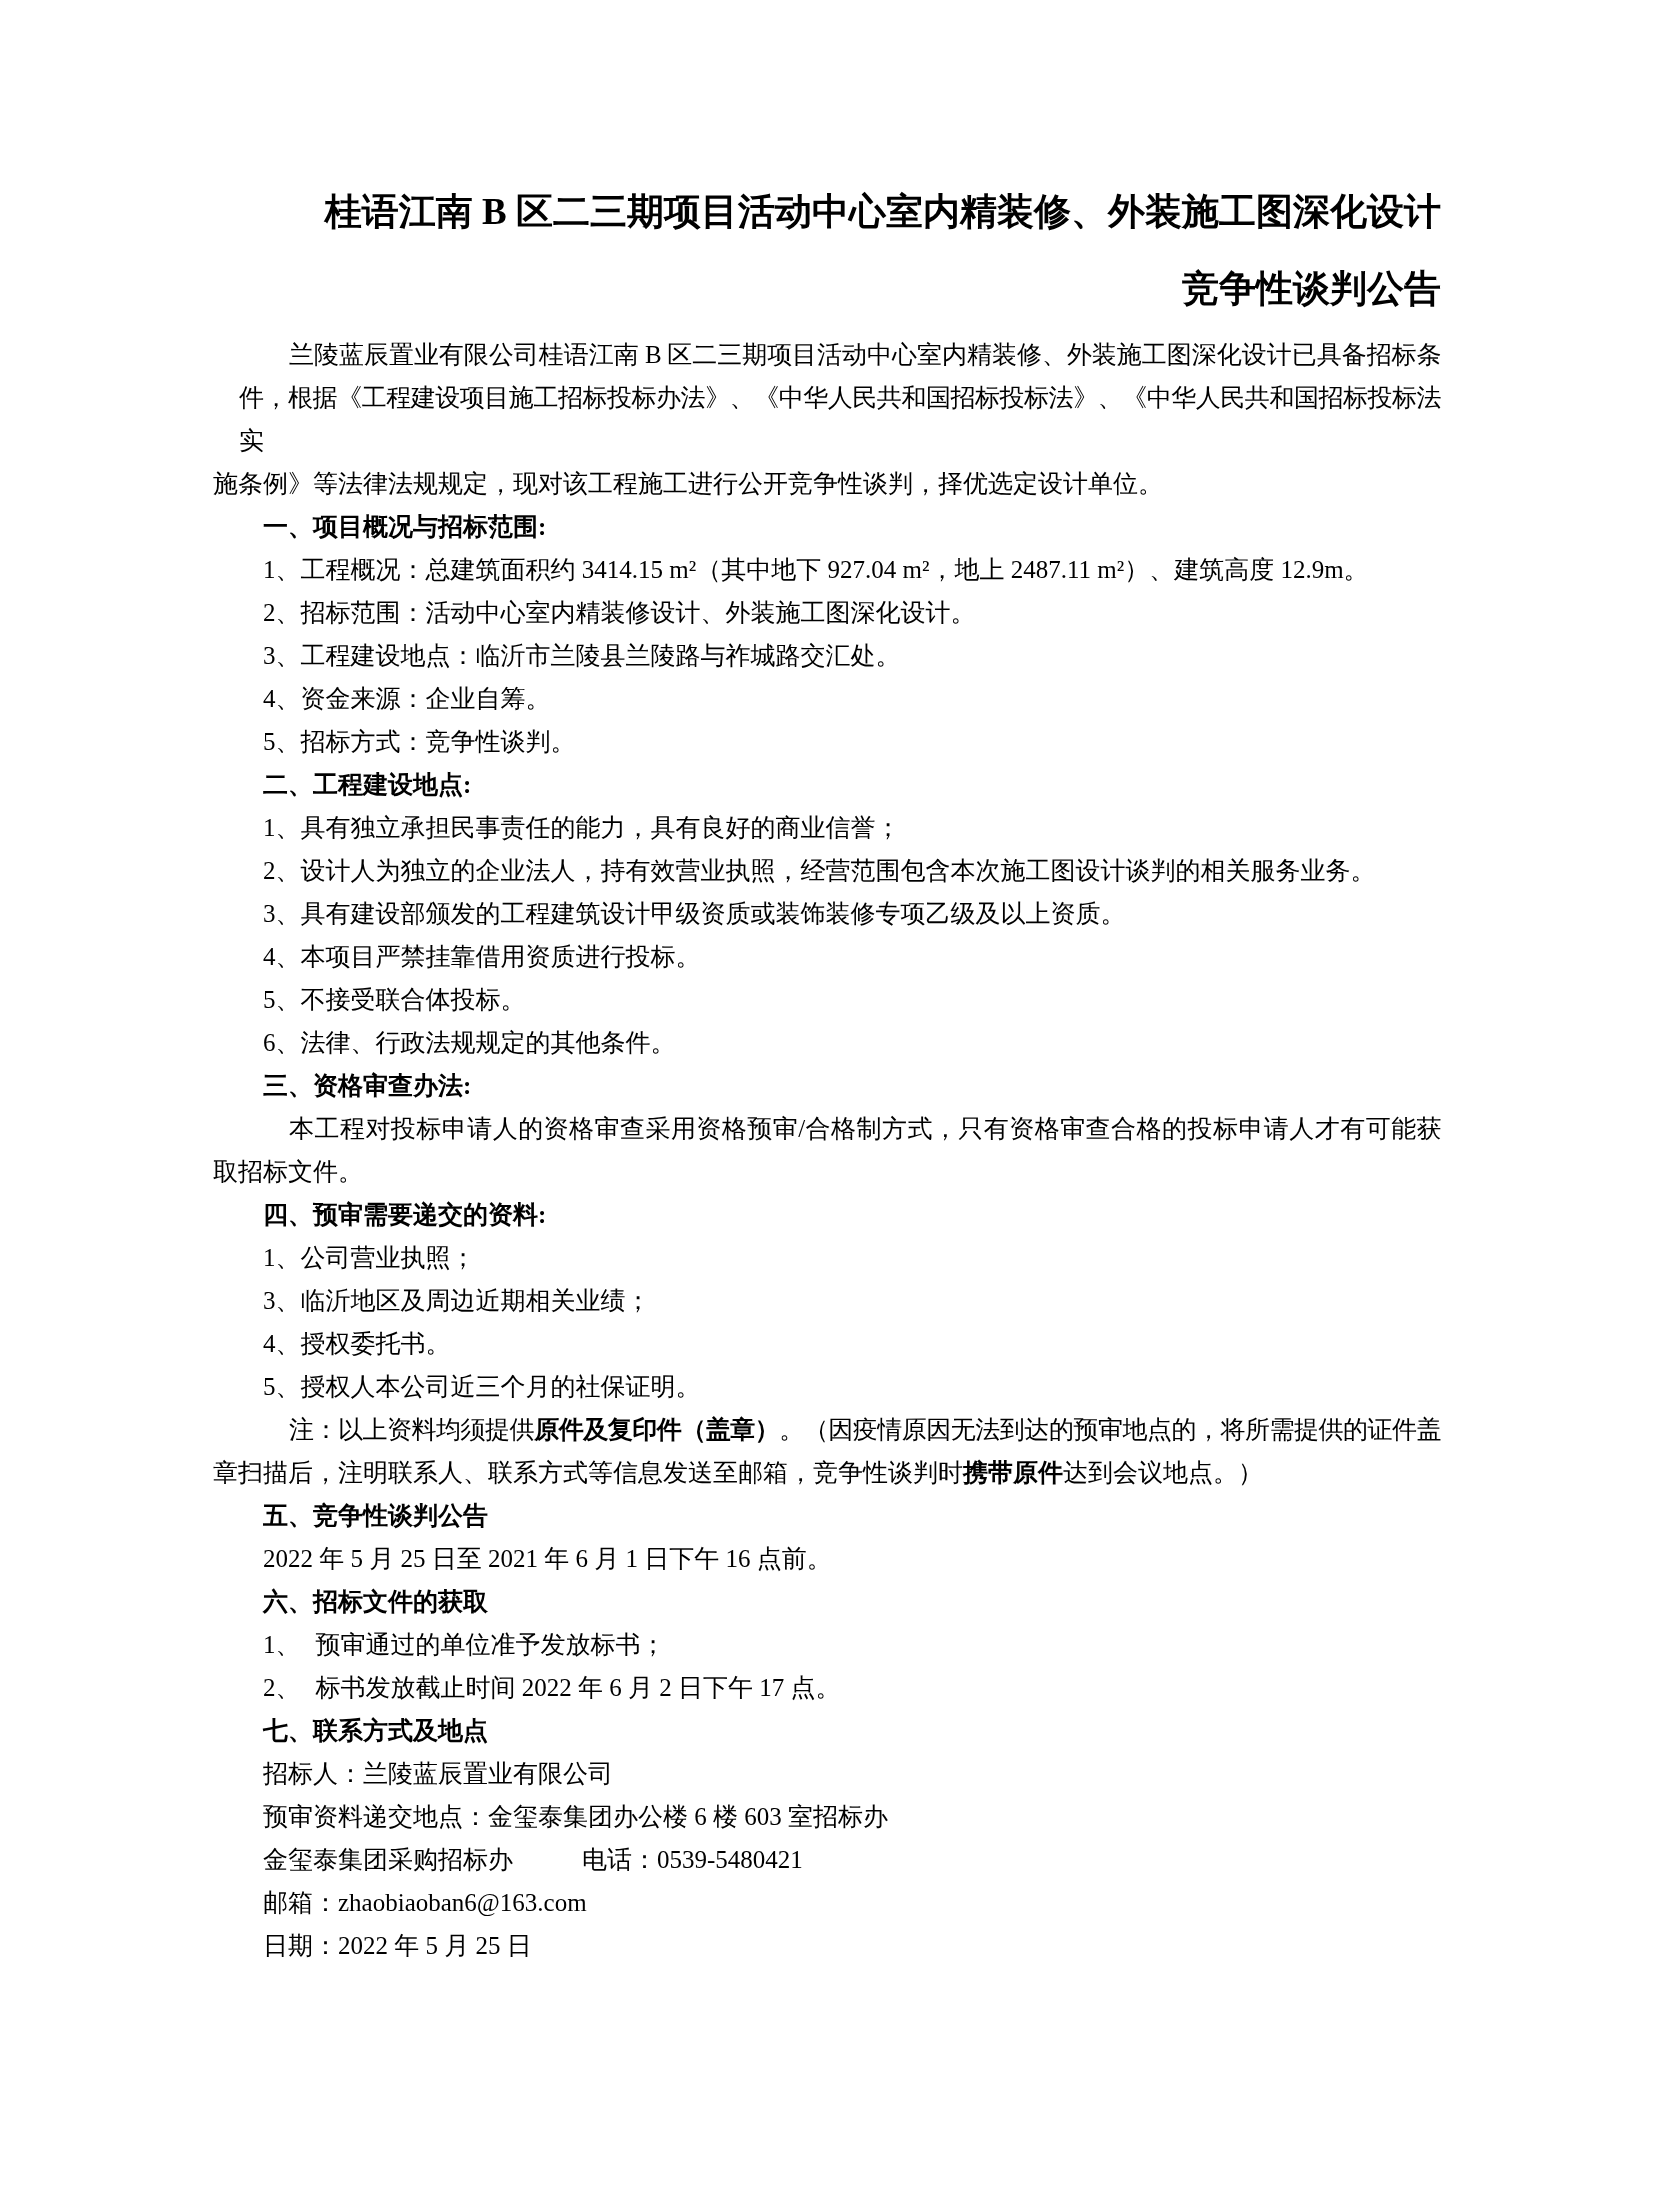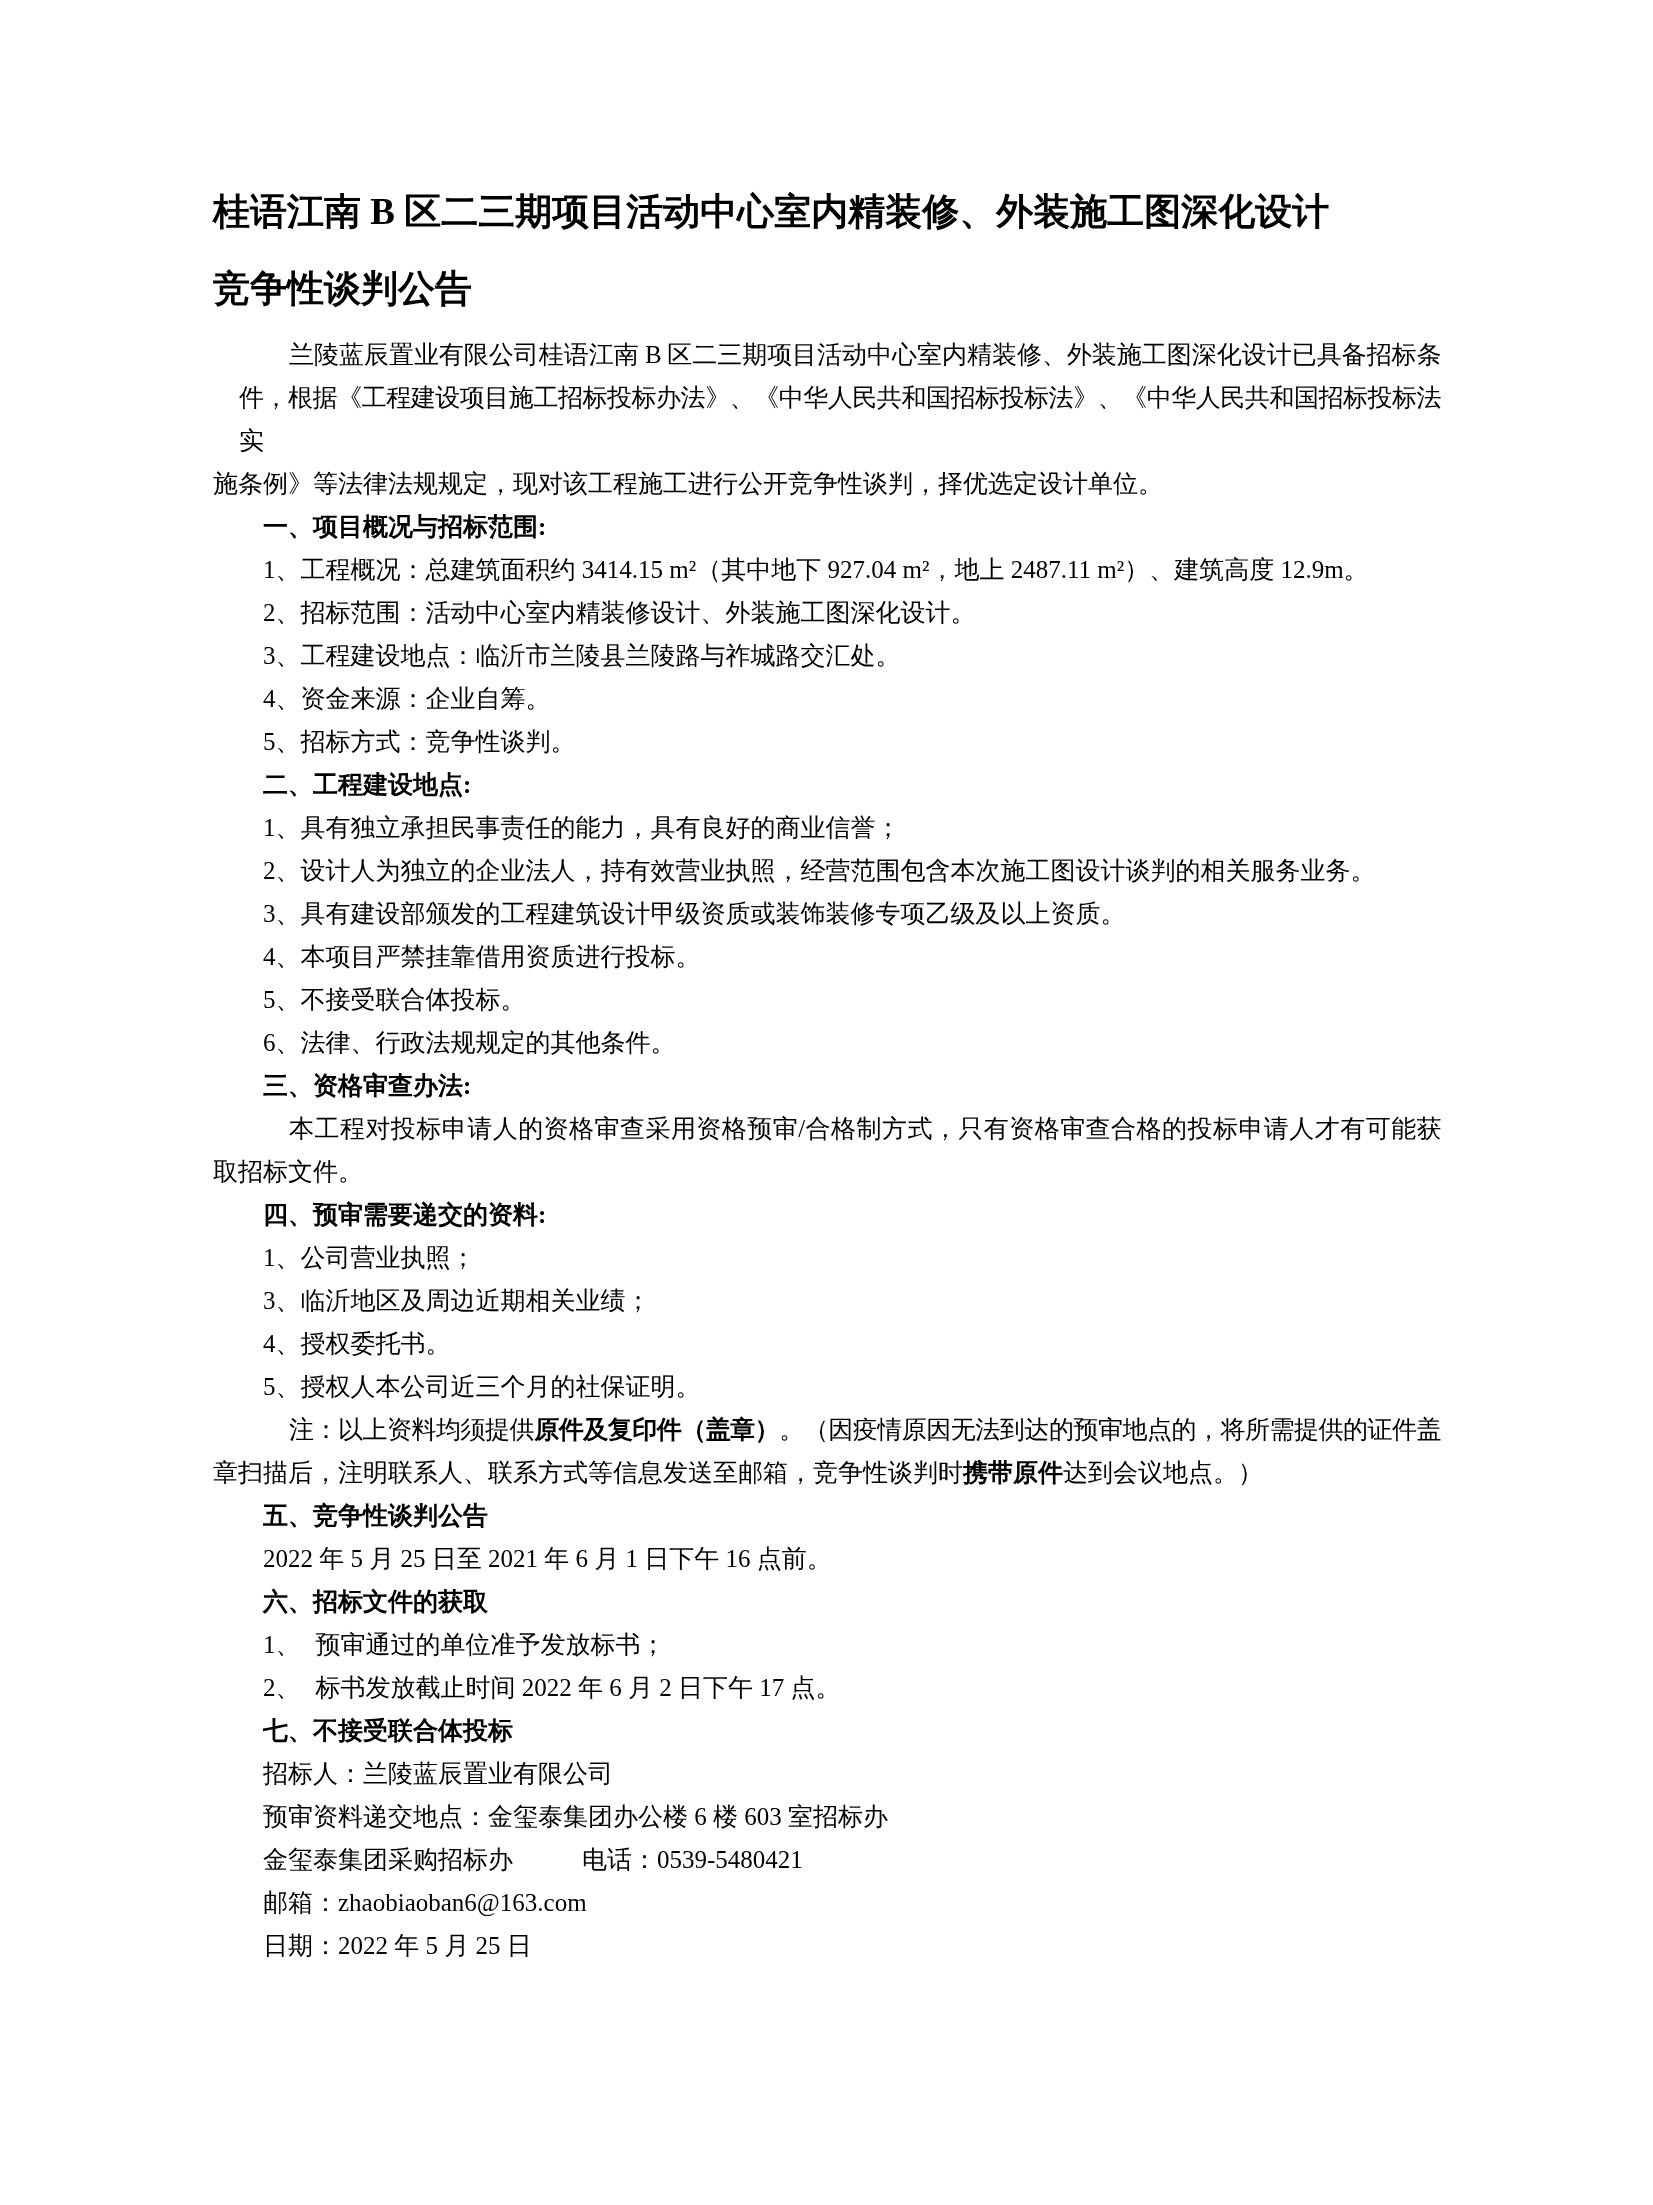--- a/index.html
+++ b/index.html
@@ -18,21 +18,21 @@
     font-size: 25px;
     line-height: 43px;
     padding: 173px 213px 0 213px;
     overflow: hidden;
   }
   .title {
     margin: 0 0 5.8px 0;
     font-size: 37px;
     line-height: 77px;
     font-weight: bold;
-    text-align: left;
+    text-align: right;
   }
   .title-line {
     display: block;
     white-space: pre;
   }
   .doc-body {
     margin: 0;
   }
   .line {
     white-space: pre;
@@ -105,21 +105,21 @@
     <div class="line ind fill"><span>注：以上资料均须提供</span><b>原件及复印件（盖章）</b><span>。（因疫情原因无法到达的预审地点的，将所需提供的证件盖</span></div>
     <div class="line"><span>章扫描后，注明联系人、联系方式等信息发送至邮箱，竞争性谈判时</span><b>携带原件</b><span>达到会议地点。）</span></div>
 
     <div class="line ind head">五、竞争性谈判公告</div>
     <div class="line ind">2022 年 5 月 25 日至 2021 年 6 月 1 日下午 16 点前。</div>
 
     <div class="line ind head">六、招标文件的获取</div>
     <div class="line ind"><span>1、</span><span class="num-gap"></span><span>预审通过的单位准予发放标书；</span></div>
     <div class="line ind"><span>2、</span><span class="num-gap"></span><span>标书发放截止时间 2022 年 6 月 2 日下午 17 点。</span></div>
 
-    <div class="line ind head">七、不接受联合体投标</div>
+    <div class="line ind head">七、联系方式及地点</div>
     <div class="line ind">招标人：兰陵蓝辰置业有限公司</div>
     <div class="line ind">预审资料递交地点：金玺泰集团办公楼 6 楼 603 室招标办</div>
     <div class="line ind"><span>金玺泰集团采购招标办</span><span class="phone-gap"></span><span>电话：0539-5480421</span></div>
     <div class="line ind">邮箱：zhaobiaoban6@163.com</div>
     <div class="line ind">日期：2022 年 5 月 25 日</div>
 
   </div>
 </div>
 
 

